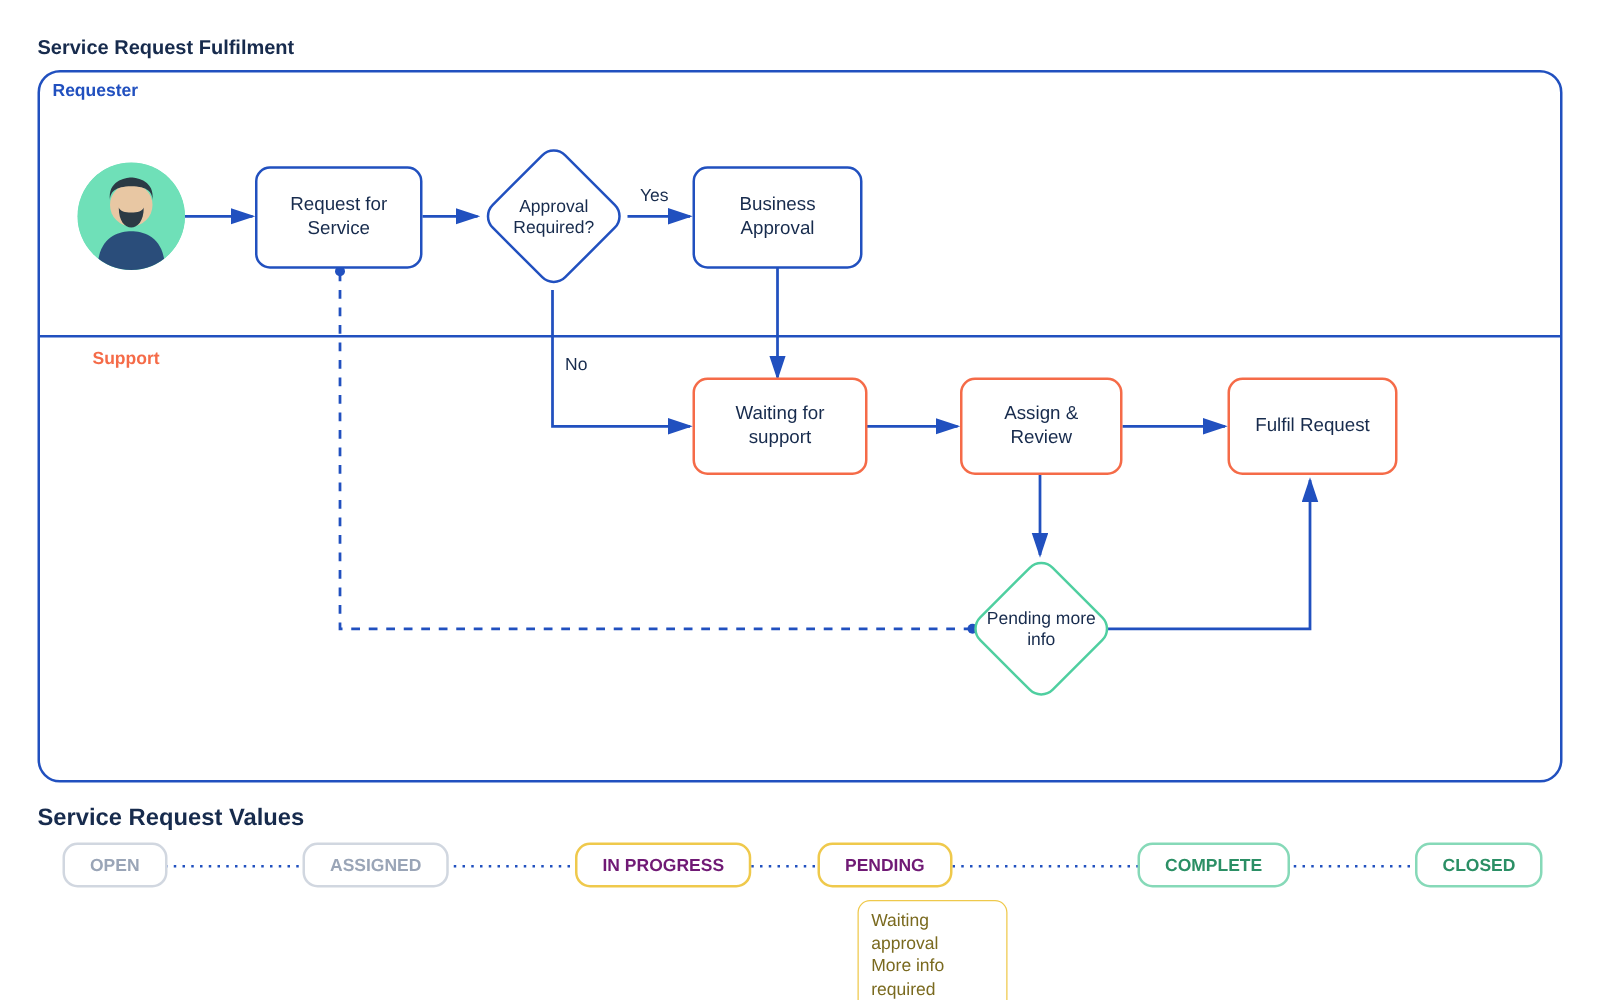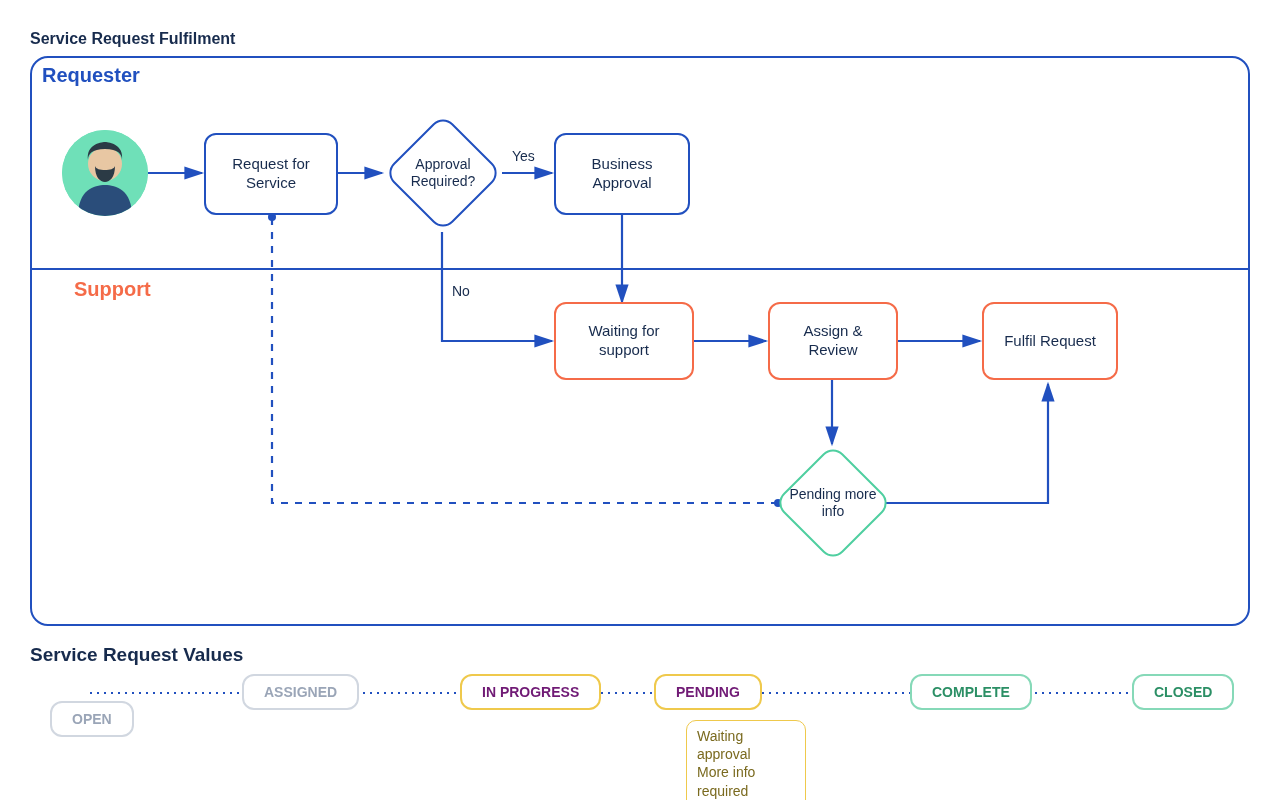--- a/index.html
+++ b/index.html
@@ -24,21 +24,21 @@
     margin-bottom: 8px;
   }
   .swim-container {
     position: relative;
     border: 2px solid #2150bf;
     border-radius: 18px;
     height: 570px;
   }
   .lane-label {
     position: absolute;
-    font-size: 20px;
+    font-size: 14px;
     font-weight: 600;
   }
   .lane-req { color: #2150bf; left: 10px; top: 6px; }
   .lane-sup { color: #f56b48; left: 10px; top: 220px; margin-left: 32px; }
   .lane-divider {
     position: absolute;
     left: 0; right: 0;
     top: 210px;
     border-top: 2px solid #2150bf;
   }
@@ -247,21 +247,21 @@
   </div>
 
   <div class="values-title">Service Request Values</div>
 
   <div class="pill-row">
     <svg class="dots" width="1220" height="40">
       <g stroke="#2150bf" stroke-width="2" stroke-dasharray="2 5">
         <line x1="60" y1="19" x2="1170" y2="19"></line>
       </g>
     </svg>
-    <div class="pill pill-grey" style="left:20px;margin-top:27px;">OPEN</div>
+    <div class="pill pill-grey" style="left:20px;">OPEN</div>
     <div class="pill pill-grey" style="left:212px;">ASSIGNED</div>
     <div class="pill pill-yellow" style="left:430px;">IN PROGRESS</div>
     <div class="pill pill-yellow" style="left:624px;">PENDING</div>
     <div class="pill pill-green" style="left:880px;">COMPLETE</div>
     <div class="pill pill-green" style="left:1102px;">CLOSED</div>
 
     <div class="sub-pill" style="left:656px; top:46px; width:120px;">Waiting approval
 More info required
 Waiting on vendor</div>
   </div>

